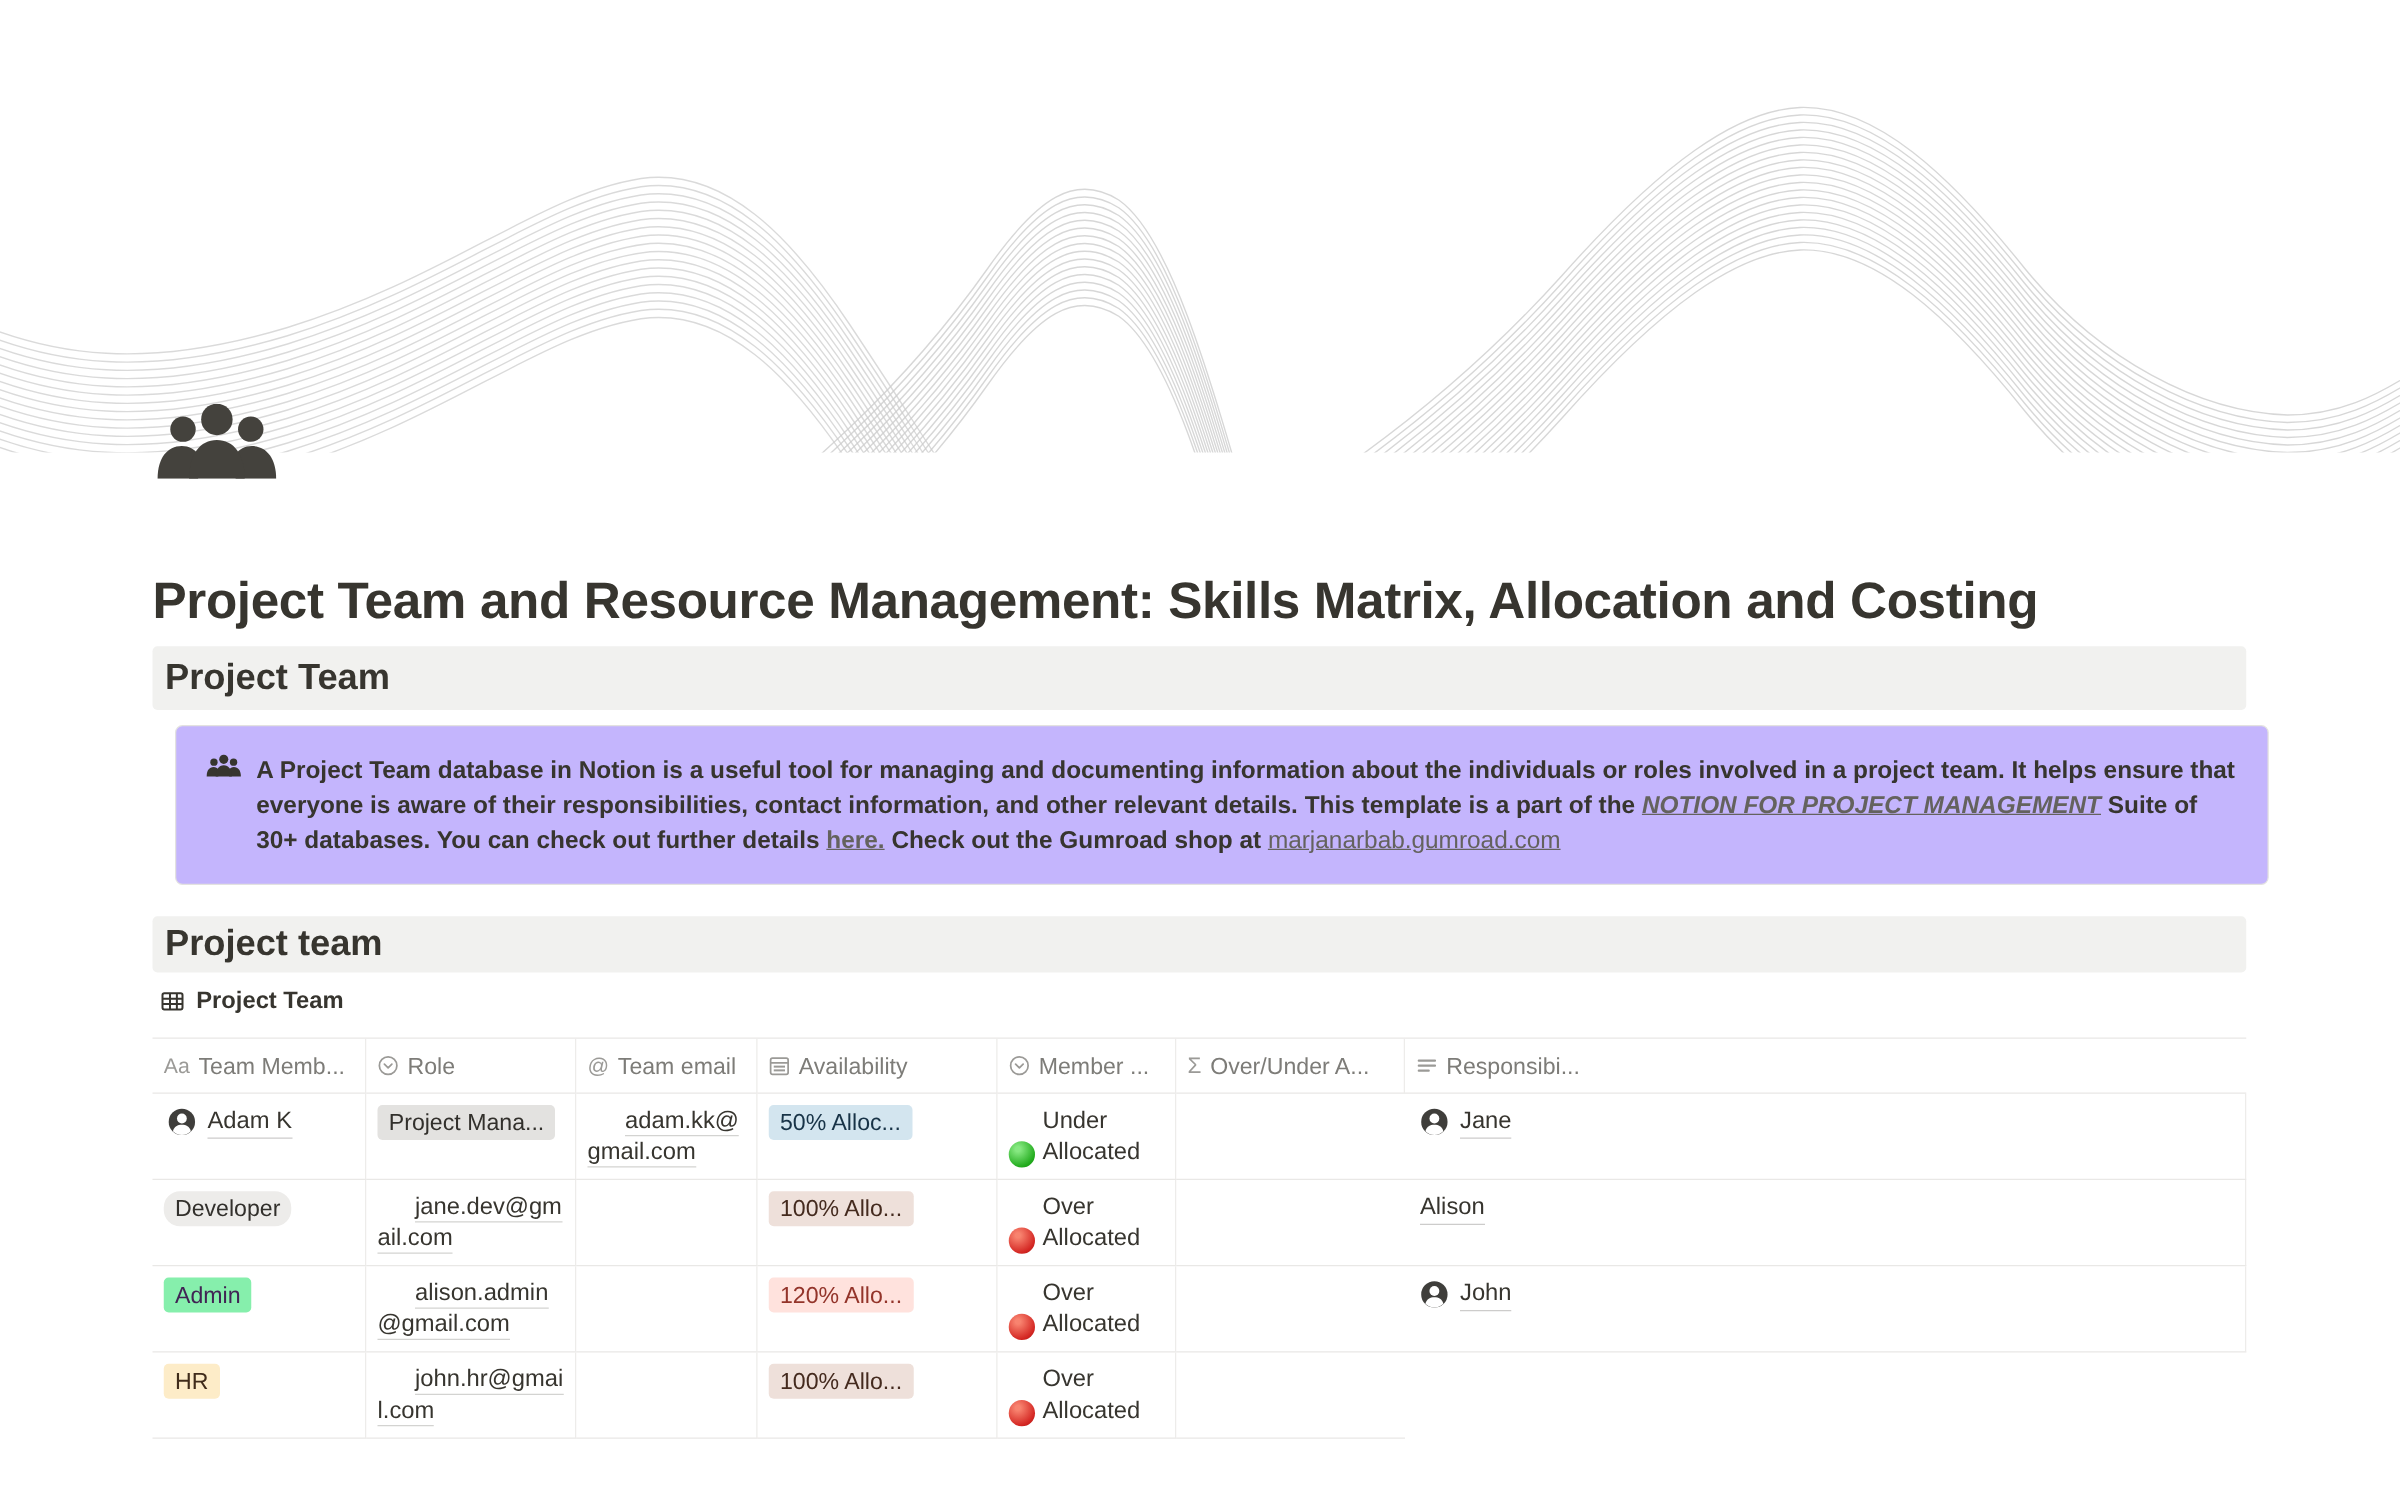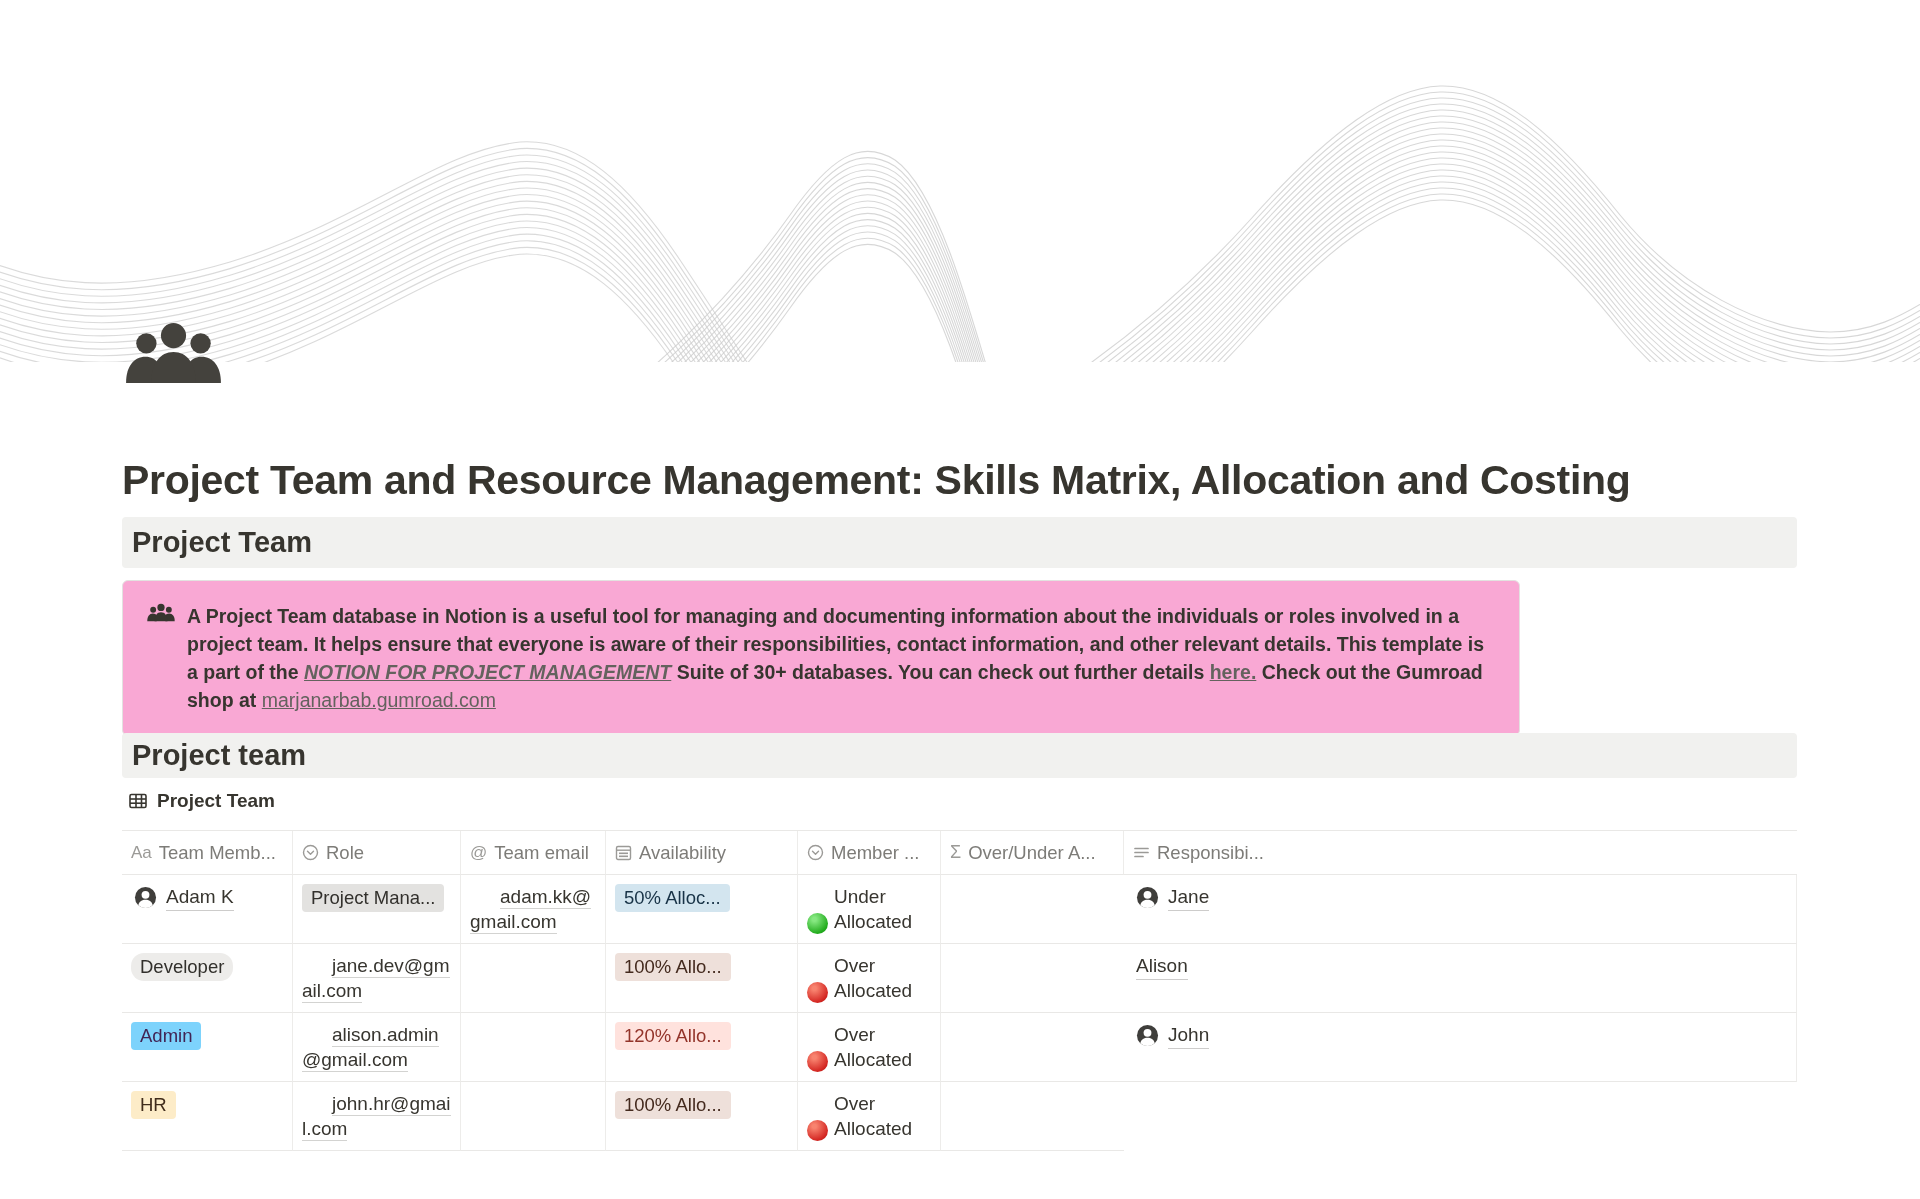--- a/index.html
+++ b/index.html
@@ -12,22 +12,22 @@
 
   .page-title{position:absolute;left:122px;top:430px;width:1680px;
               font-size:41px;font-weight:700;letter-spacing:-0.3px;color:#37352F;}
 
   .h2block{position:absolute;left:122px;width:1675px;background:#F1F1EF;border-radius:4px;
            display:flex;align-items:center;padding-left:10px;box-sizing:border-box;}
   .h2block.first{top:517px;height:51px;}
   .h2block.second{top:733px;height:45px;}
   .h2block span{font-size:29px;font-weight:700;color:#37352F;}
 
-  .callout{position:absolute;left:122px;top:580px;width:1398px;min-height:122px;
-           box-sizing:border-box;background:#f9a8d4;border:1px solid #E3E2E0;border-radius:6px;
+  .callout{position:absolute;left:140px;top:580px;width:1675px;min-height:122px;
+           box-sizing:border-box;background:#c4b5fd;border:1px solid #E3E2E0;border-radius:6px;
            padding:21px 26px 21px 64px;}
   .callout-icon{position:absolute;left:24px;top:22px;width:28px;height:19px;}
   .callout-text{margin:0;font-size:19.5px;line-height:28px;font-weight:700;color:#37352F;}
   .callout-text .li{font-style:italic;text-decoration:underline;color:#64625E;font-weight:700;}
   .callout-text .l{text-decoration:underline;color:#64625E;font-weight:700;}
   .callout-text .ln{text-decoration:underline;color:#64625E;font-weight:400;}
 
   .db-title{position:absolute;left:128px;top:790px;display:flex;align-items:center;gap:9px;
             font-size:19px;font-weight:700;color:#37352F;cursor:pointer;}
 
@@ -274,21 +274,21 @@
     <div class="cell"></div>
     <div class="cell"><span class="pill" style="background: rgb(238, 224, 218); color: rgb(68, 42, 30);">100% Allo...</span></div>
     <div class="cell status-cell">
       <span class="dot red"></span>
       <span>Over Allocated</span>
     </div>
     <div class="cell last"></div>
     <div class="cell name-cell">
       <span class="row-name">Alison</span>
     </div>
-    <div class="cell"><span class="pill" style="background: #7dd3fc; color: rgb(65, 36, 84);">Admin</span></div>
+    <div class="cell"><span class="pill" style="background: #86efac; color: rgb(65, 36, 84);">Admin</span></div>
     <div class="cell"><span class="email">alison.admin@gmail.com</span></div>
     <div class="cell"></div>
     <div class="cell"><span class="pill" style="background: rgb(255, 226, 221); color: rgb(147, 52, 42);">120% Allo...</span></div>
     <div class="cell status-cell">
       <span class="dot red"></span>
       <span>Over Allocated</span>
     </div>
     <div class="cell last"></div>
     <div class="cell name-cell">
       <span class="avatar">

